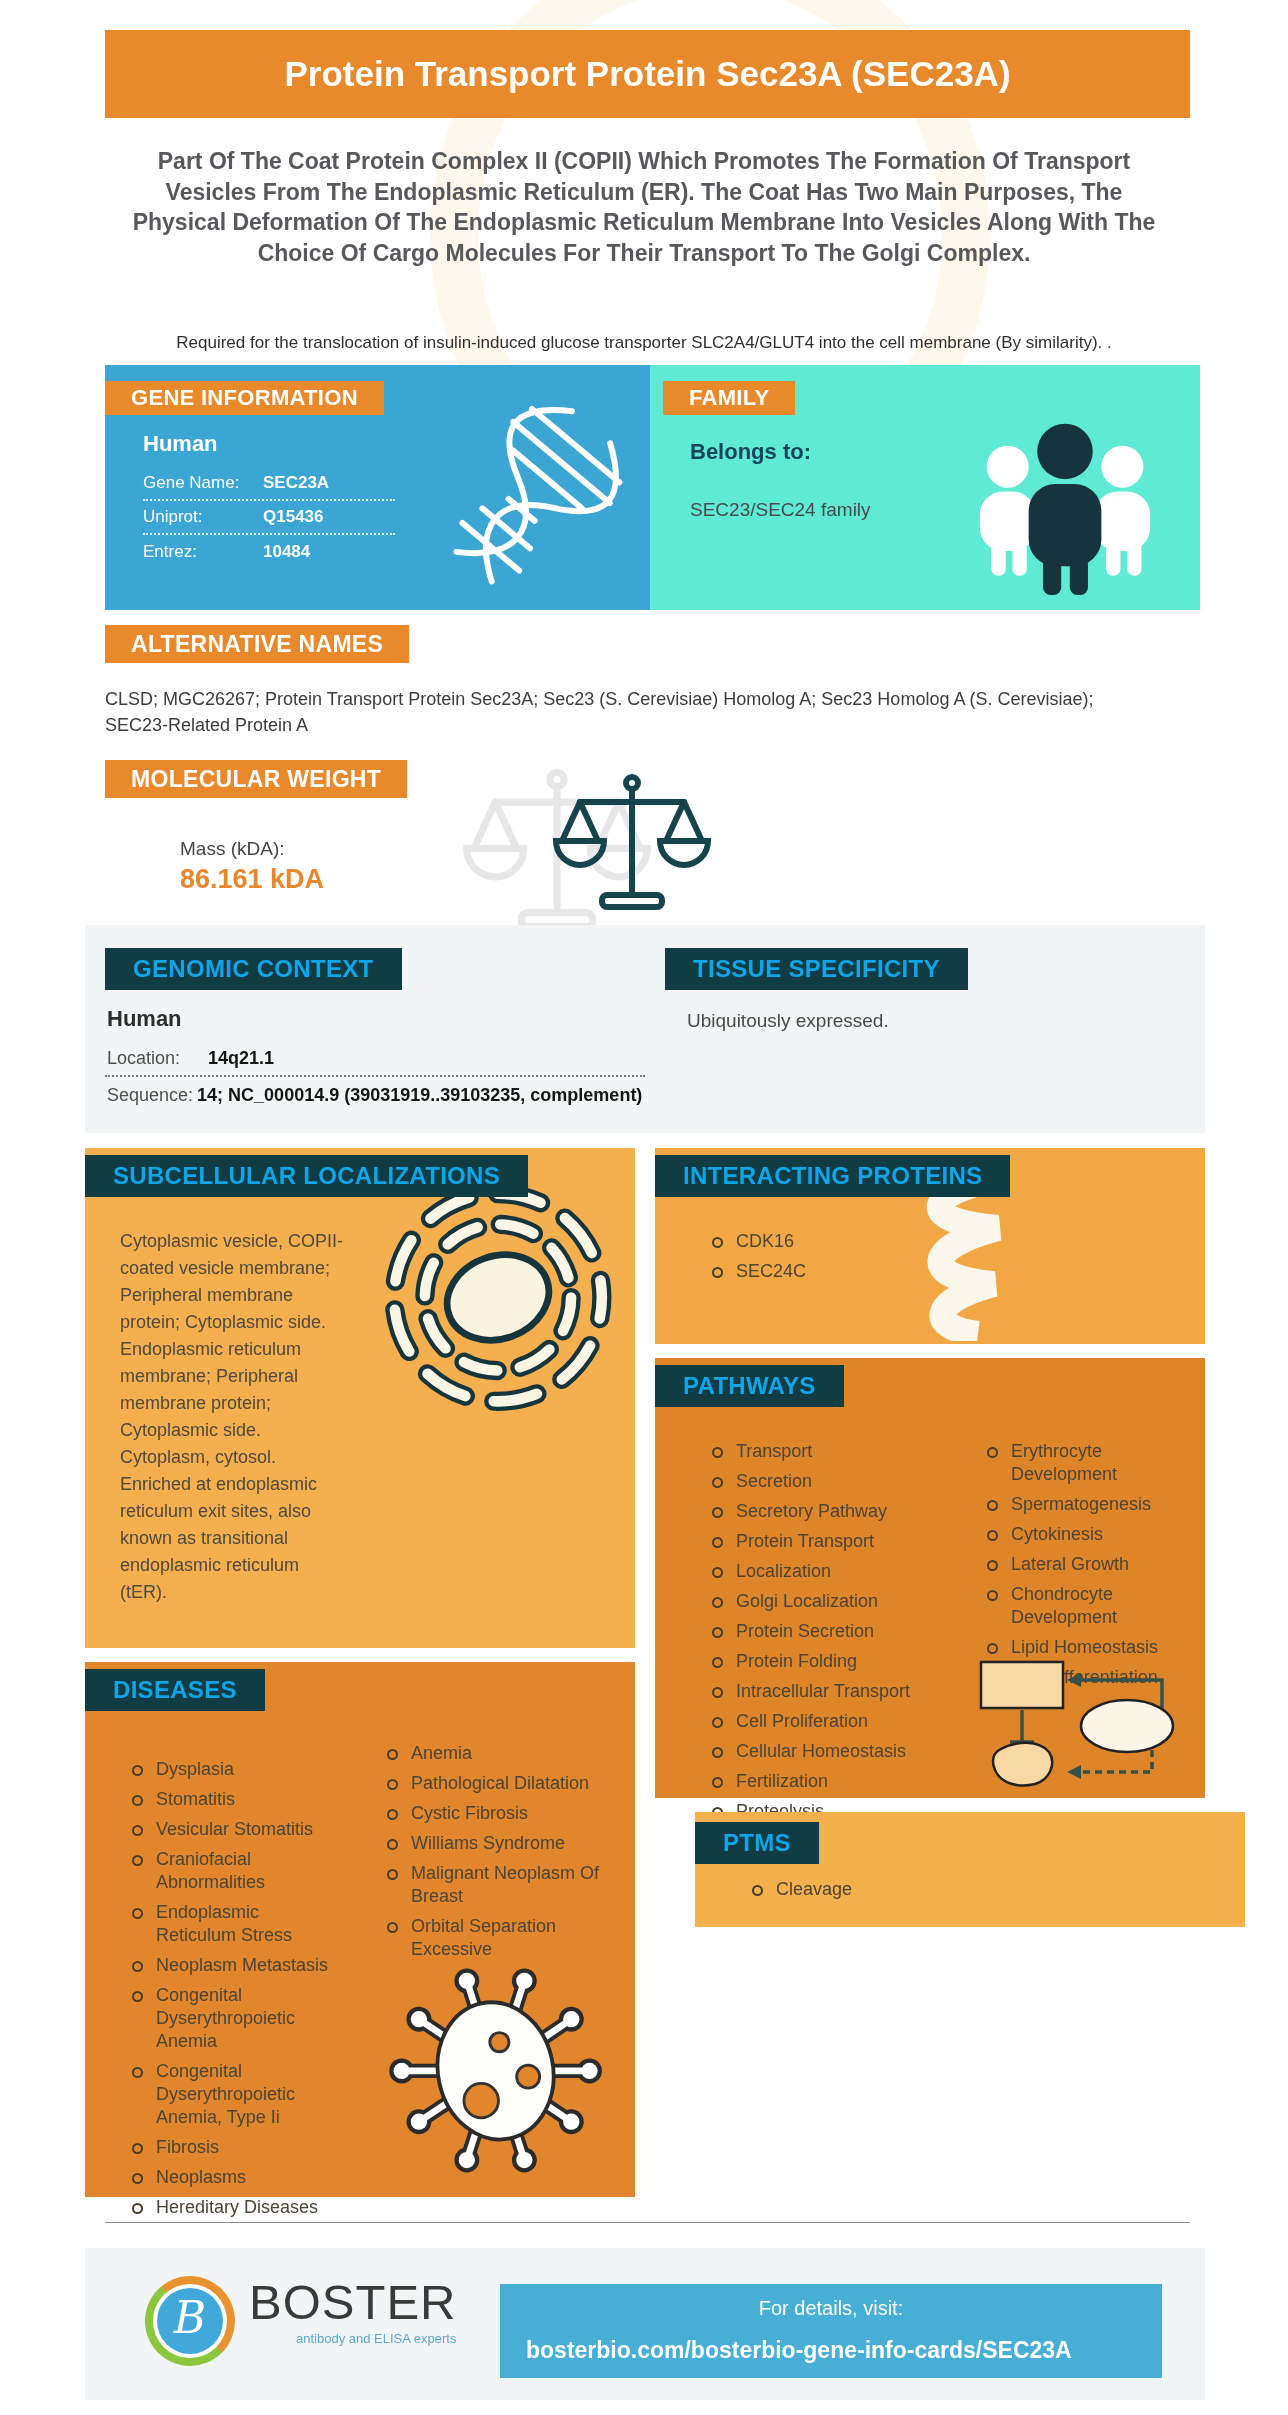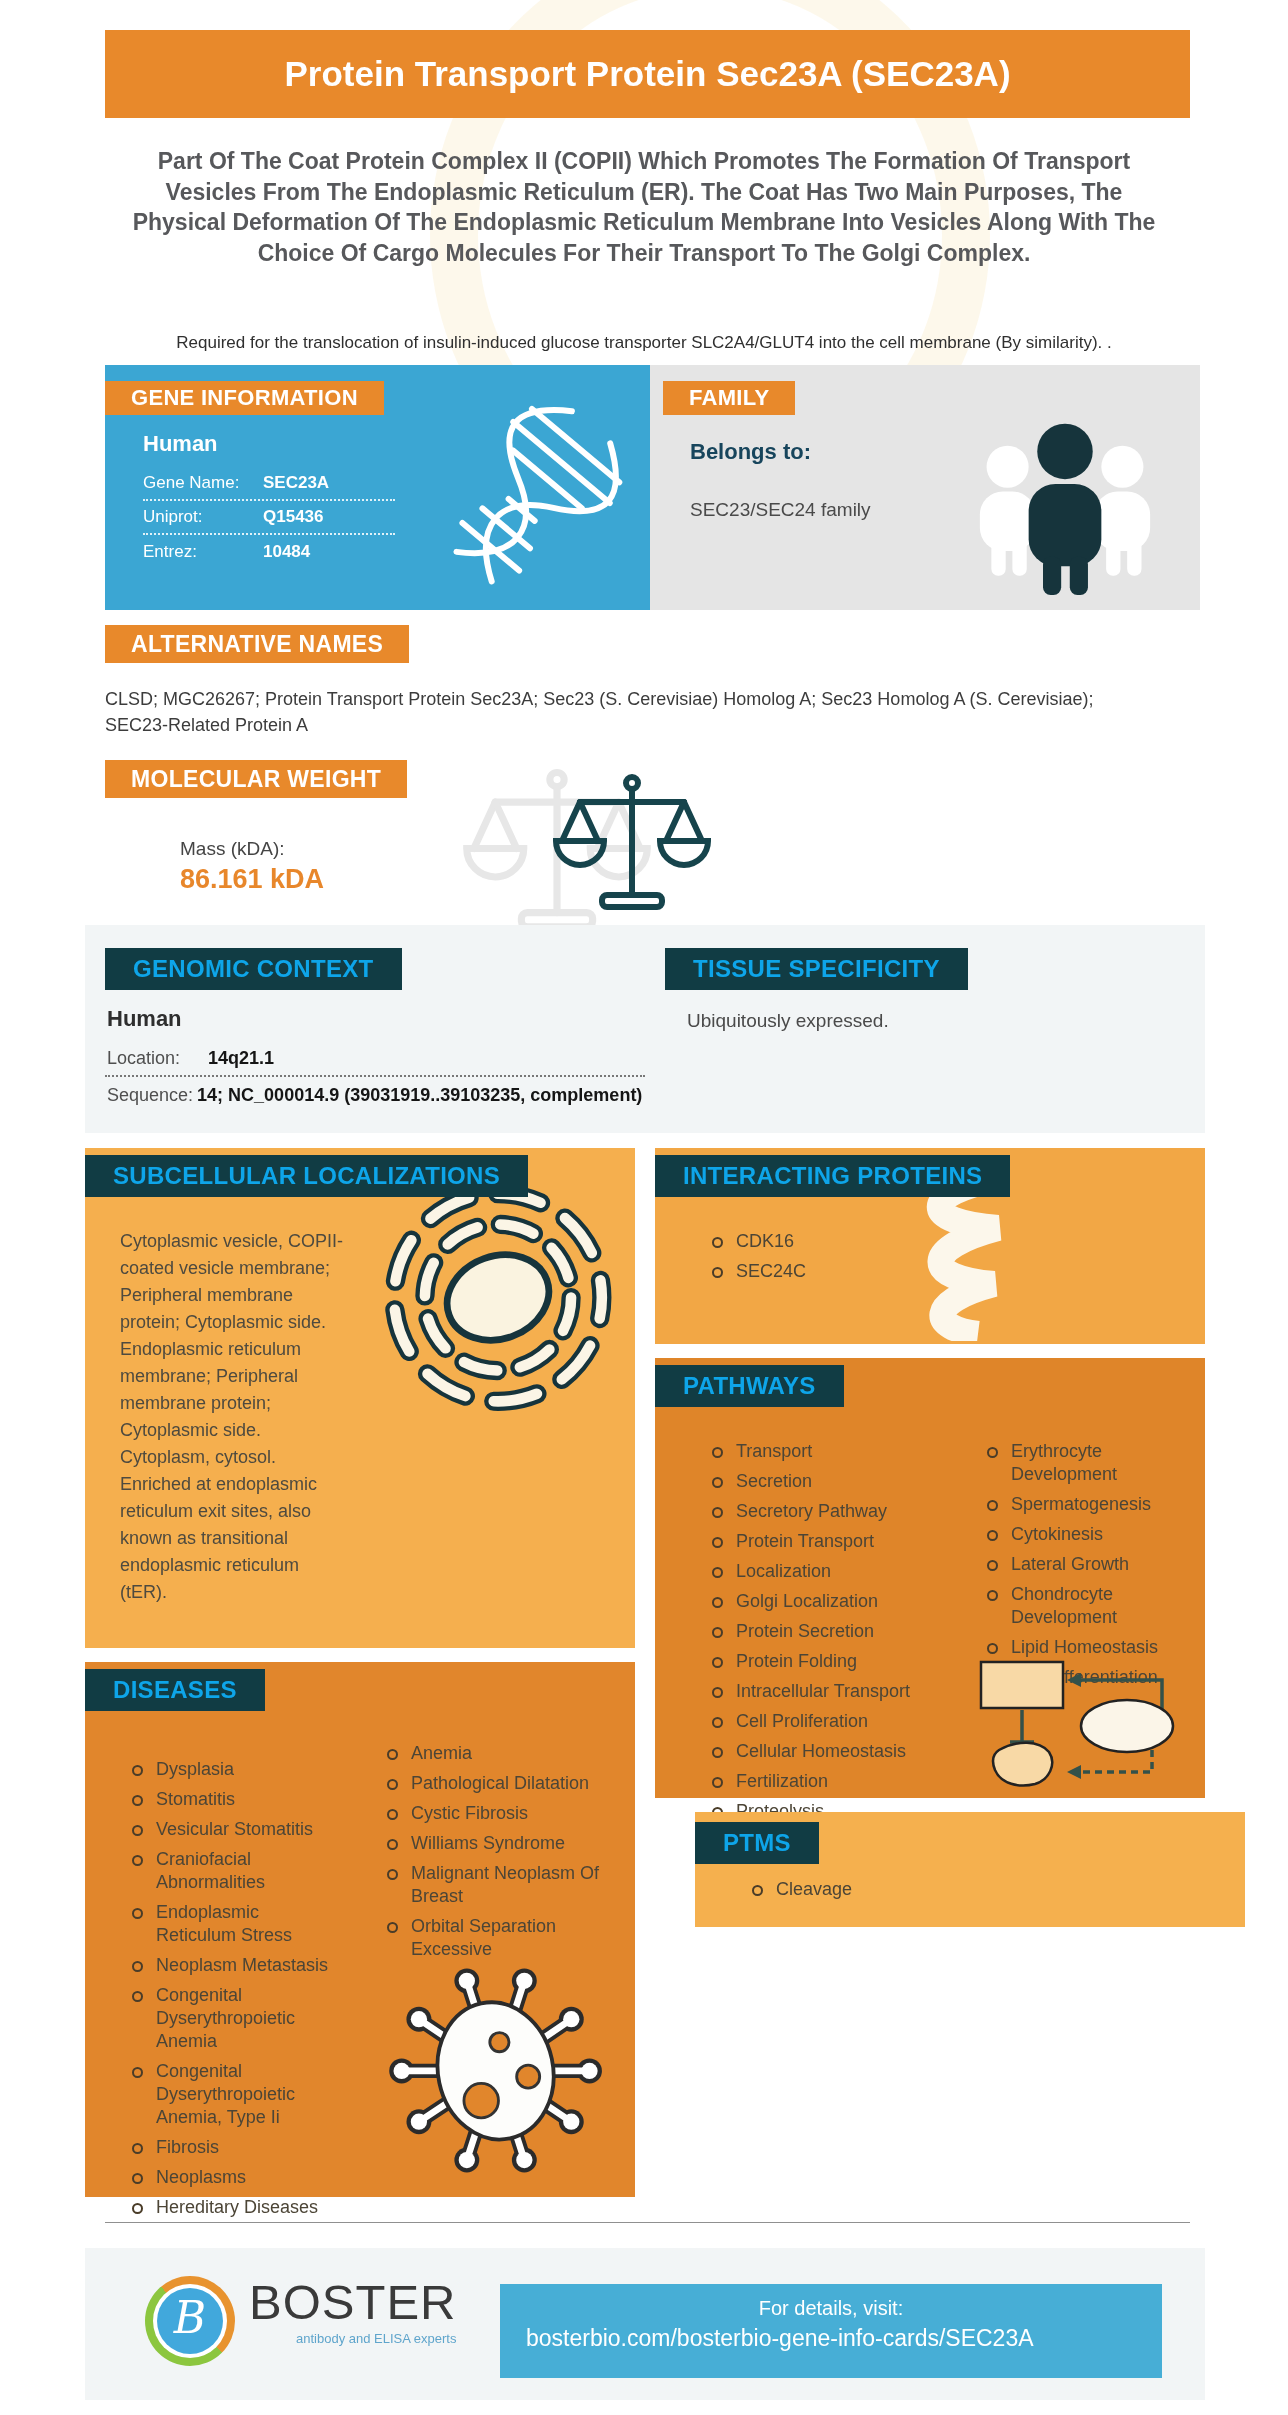--- a/index.html
+++ b/index.html
@@ -30,21 +30,21 @@
   .gene-box { left:105px; top:365px; width:545px; height:245px; background:#3BA6D3; }
   .gene-box .orange-tag { left:0; top:16px; height:34px; font-size:22px; }
   .gene-species { position:absolute; left:38px; top:66px; color:#fff; font-size:22px; font-weight:bold; }
   .gene-rows { position:absolute; left:38px; top:102px; width:252px; }
   .gene-row { display:flex; align-items:center; height:34px; color:#fff; font-size:17px; }
   .gene-row.sep { border-bottom:2px dotted rgba(255,255,255,.85); }
   .g-label { width:120px; }
   .g-value { font-weight:bold; }
   .dna-svg { position:absolute; left:330px; top:40px; }
 
-  .family-box { left:650px; top:365px; width:550px; height:245px; background:#e5e5e5; }
+  .family-box { left:650px; top:365px; width:550px; height:245px; background:#5eead4; }
   .family-box .orange-tag { left:13px; top:16px; height:34px; font-size:22px; }
   .belongs { position:absolute; left:40px; top:74px; font-size:22px; font-weight:bold; color:#17455C; }
   .family-value { position:absolute; left:40px; top:134px; font-size:19px; color:#4A4A4A; }
   .people-svg { position:absolute; left:305px; top:42px; }
 
   .alt-text { left:105px; top:686px; width:1010px; font-size:18px; color:#3C3C3C; line-height:1.45; z-index:2; }
 
   .mass-label { left:180px; top:838px; font-size:19px; color:#454545; z-index:2; }
   .mass-value { left:180px; top:864px; font-size:27px; font-weight:bold; color:#E8872B; z-index:2; }
   .scale-ghost { left:462px; top:762px; z-index:1; }
@@ -100,21 +100,21 @@
   .logo-gap { width:74px; height:74px; border-radius:50%; background:#fff;
     display:flex; align-items:center; justify-content:center; }
   .logo-core { width:66px; height:66px; border-radius:50%; background:#41A8DC; color:#fff;
     font-family:"DejaVu Serif", serif; font-style:italic; font-size:44px;
     display:flex; align-items:center; justify-content:center; padding-bottom:8px; }
   .logo-text { font-size:49px; color:#3A3A3A; letter-spacing:1px; line-height:1; margin-top:2px; }
   .logo-tagline { font-size:13px; color:#5FA5CC; margin-top:4px; text-align:right; }
   .blue-box { position:absolute; left:415px; top:36px; width:662px; height:94px; background:#47AED6;
     color:#fff; padding:13px 26px; }
   .visit-label { font-size:20px;text-align:center; }
-  .visit-url { font-size:23px; font-weight:normal; margin-top:5px; }
+  .visit-url { font-size:23px; font-weight:bold; margin-top:17px; }
 </style>
 </head>
 <body>
 
 <div class="page">
   <div class="watermark"></div>
 
   <header class="abs title-bar">
     <h1>Protein Transport Protein Sec23A (SEC23A)</h1>
   </header>

